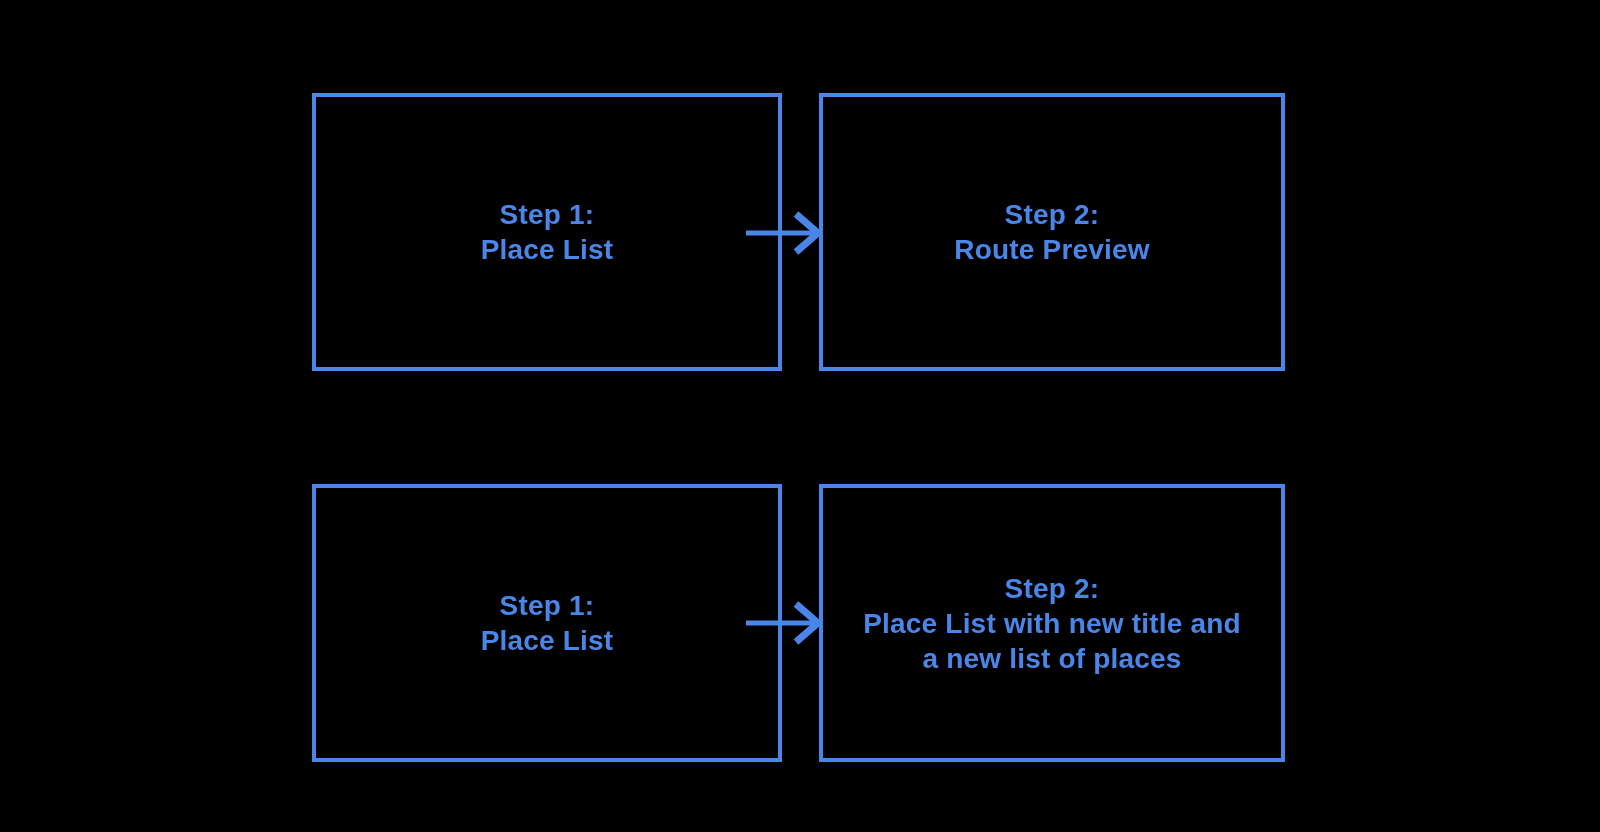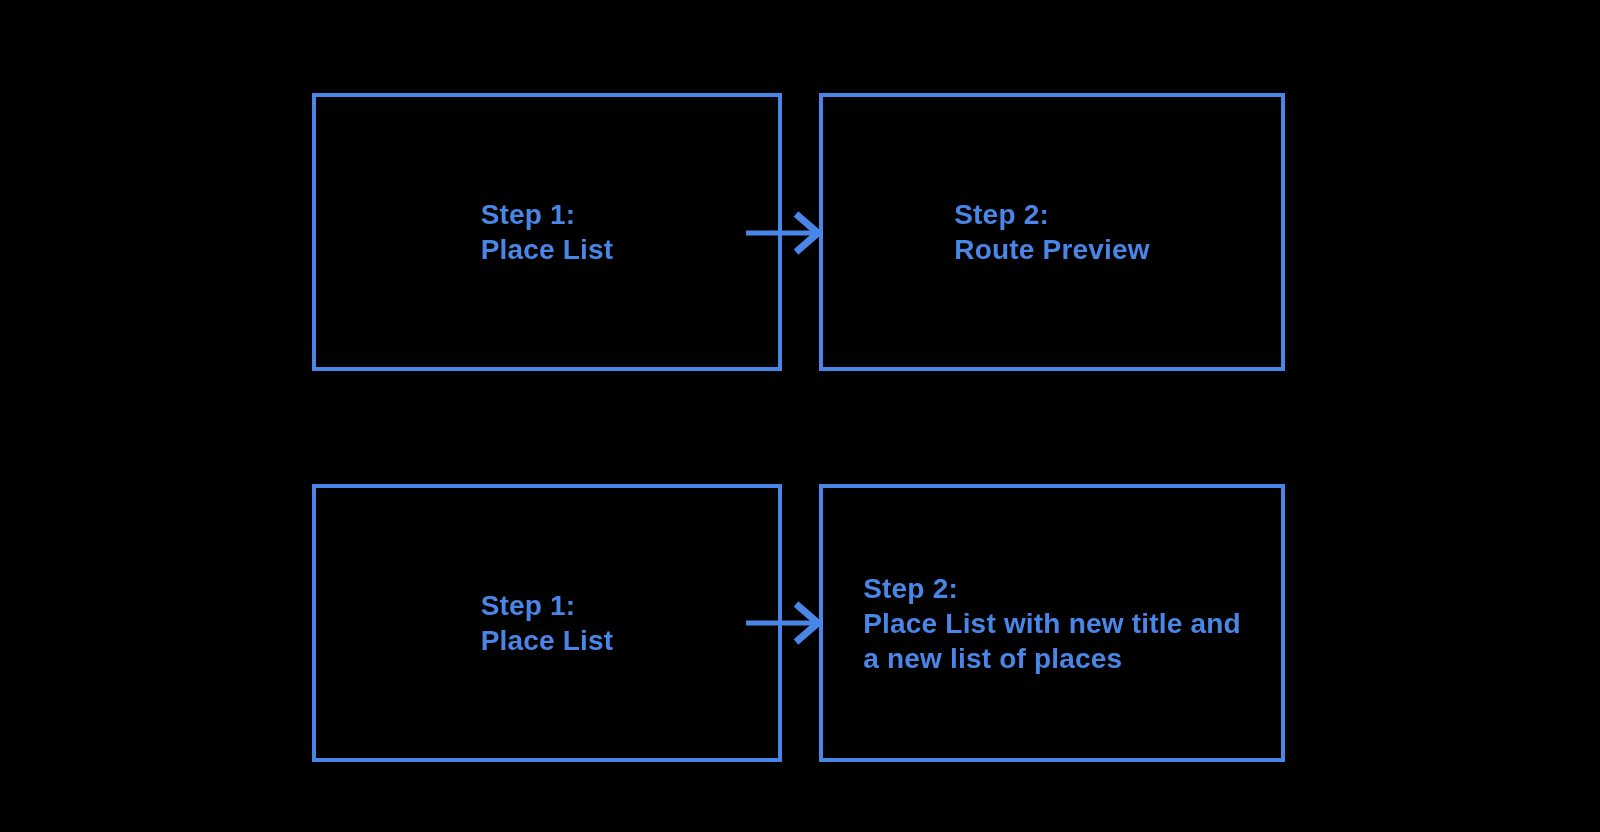--- a/index.html
+++ b/index.html
@@ -24,21 +24,21 @@
     background: transparent;
     display: flex;
     align-items: center;
     justify-content: center;
   }
   .box-label {
     color: var(--accent);
     font-size: 28px;
     line-height: 35px;
     font-weight: bold;
-    text-align: left;
+    text-align: center;
     white-space: pre-line;
     letter-spacing: 0.2px;
   }
   .box-top-left     { left: 312px; top: 93px;  width: 470px; height: 278px; }
   .box-top-right    { left: 819px; top: 93px;  width: 466px; height: 278px; }
   .box-bottom-left  { left: 312px; top: 484px; width: 470px; height: 278px; }
   .box-bottom-right { left: 819px; top: 484px; width: 466px; height: 278px; }
   .flow-arrow {
     position: absolute;
     width: 80px; height: 56px;

